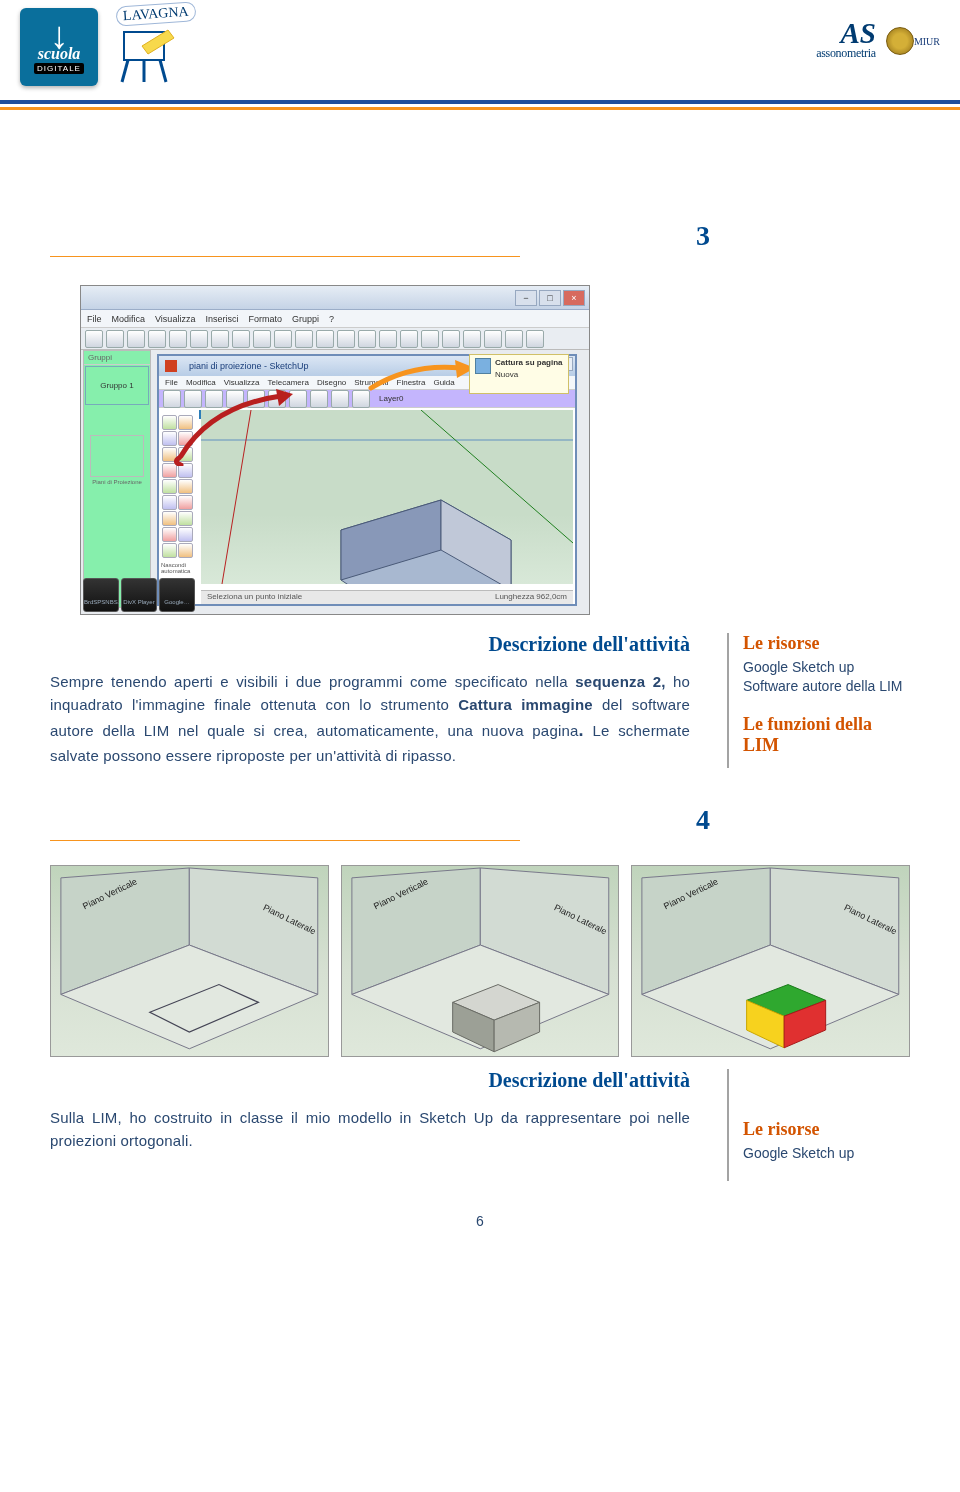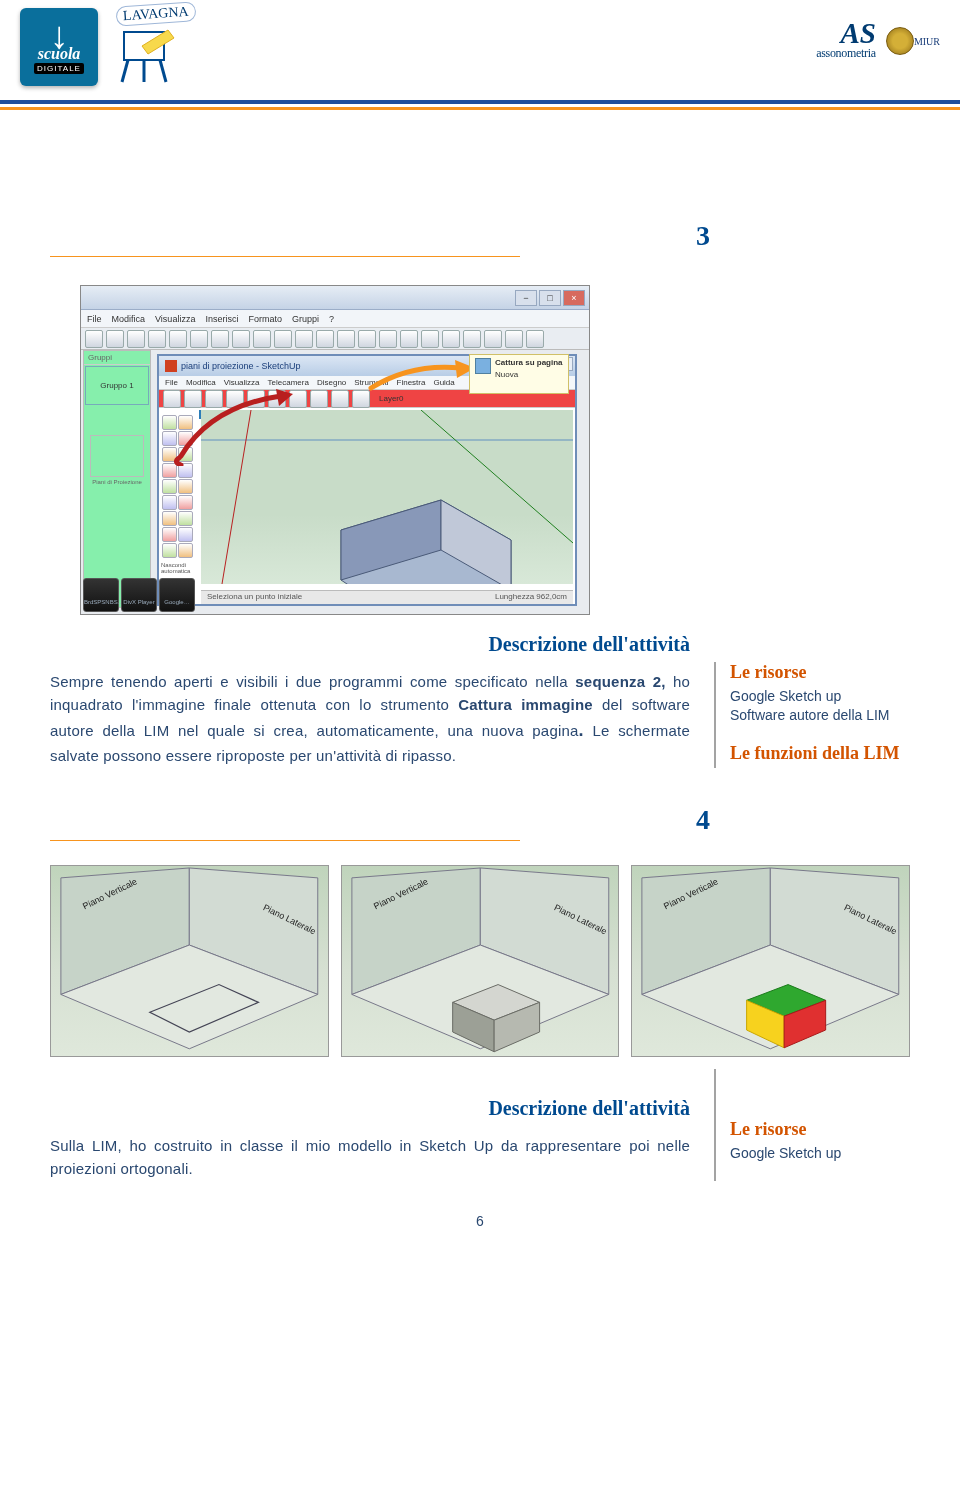--- a/index.html
+++ b/index.html
@@ -35,42 +35,42 @@
   .app-window { width: 510px; height: 330px; border: 1px solid #888; background: #e8ebef; position: relative; }
   .titlebar { height: 24px; background: linear-gradient(#e6edf5, #c5d3e6); border-bottom: 1px solid #9badc8; display: flex; justify-content: flex-end; align-items: center; padding-right: 4px; gap: 2px; }
   .winbtn { width: 22px; height: 16px; background: #d8e0ec; border: 1px solid #97a8c0; font-size: 9px; text-align: center; line-height: 14px; color: #333; }
   .winbtn.red { background: #d76a5e; color: #fff; }
   .menubar { height: 18px; background: #f2f5f9; font-size: 9px; color: #333; padding-left: 6px; display: flex; gap: 10px; align-items: center; border-bottom: 1px solid #ccc; }
   .toolbar { height: 22px; background: #e9edf2; border-bottom: 1px solid #bbb; display: flex; align-items: center; padding-left: 4px; gap: 3px; }
   .tbtn { width: 18px; height: 18px; background: linear-gradient(#fff,#d0d6e0); border: 1px solid #9aa; border-radius: 2px; }
   .leftpanel { position: absolute; left: 2px; top: 64px; width: 68px; height: 258px; background: #86efac; border: 1px solid #bbb; }
   .leftpanel .hdr { font-size: 8px; padding: 2px 4px; border-bottom: 1px solid #ccc; color: #666; }
   .inner-window { position: absolute; left: 76px; top: 68px; width: 420px; height: 252px; border: 2px solid #6f8db8; background: #fff; }
-  .inner-title { height: 20px; background: linear-gradient(#dbe6f4,#b8cde6); display: flex; align-items: center; font-size: 9px; padding-left: 6px; color: #1a3e7a; position: relative; }
+  .inner-title { height: 20px; background: linear-gradient(#dbe6f4,#b8cde6); display: flex; align-items: center; font-size: 9px; padding-left: 6px; color: #1a3e7a; position: relative; gap: 8px; }
   .inner-title .corner { position: absolute; right: 2px; top: 1px; display: flex; gap: 1px; }
   .inner-title .corner div { width: 18px; height: 14px; background: #e8eef6; border: 1px solid #97a8c0; }
   .inner-menu { height: 14px; font-size: 8px; color: #333; display: flex; gap: 8px; padding-left: 6px; align-items: center; background: #f4f7fa; border-bottom: 1px solid #ccc; }
-  .inner-toolbar { height: 18px; background: #ef4444; display: flex; align-items: center; padding-left: 4px; gap: 3px; border-bottom: 1px solid #ccc; }
+  .inner-toolbar { height: 18px; background: #c4b5fd; display: flex; align-items: center; padding-left: 4px; gap: 3px; border-bottom: 1px solid #ccc; }
   .tool-palette { position: absolute; left: 2px; top: 58px; width: 34px; }
   .tool-cell { width: 15px; height: 15px; display: inline-block; margin: 0.5px; border: 1px solid #aab; background: linear-gradient(#fdf9f0,#e8e0c8); border-radius: 2px; }
   .tool-palette .row { display: flex; }
   .tool-cell.c1 { background: linear-gradient(#fff,#c0e0a0); }
   .tool-cell.c2 { background: linear-gradient(#fff,#f0c080); }
   .tool-cell.c3 { background: linear-gradient(#fff,#c0c0f0); }
   .tool-cell.c4 { background: linear-gradient(#fff,#f0a0a0); }
   .view3d { position: absolute; left: 42px; top: 54px; right: 2px; bottom: 20px; background: linear-gradient(#c8dcc8 60%, #d8e8d8); overflow: hidden; }
   .red-arrow { position: absolute; stroke: #b81f1f; stroke-width: 5; fill: none; stroke-linecap: round; }
   .orange-arrow { position: absolute; stroke: #f7941e; stroke-width: 5; fill: #f7941e; stroke-linecap: round; }
   .yellow-box { position: absolute; right: 20px; top: 68px; width: 100px; height: 40px; background: #fffde6; border: 1px solid #d0c068; font-size: 8px; padding: 3px 5px; line-height: 1.2; }
   .yellow-box b { font-size: 8px; display: block; margin-bottom: 2px; }
   .status-bar { position: absolute; bottom: 0; left: 42px; right: 2px; height: 14px; background: #e8e8e8; border-top: 1px solid #bbb; display: flex; justify-content: space-between; font-size: 8px; padding: 1px 6px; color: #555; }
   .bottom-tray { position: absolute; bottom: 2px; left: 2px; height: 34px; display: flex; gap: 2px; }
   .tray-item { width: 36px; height: 34px; background: linear-gradient(#333,#111); border: 1px solid #555; border-radius: 3px; color: #9ab; font-size: 6px; text-align: center; padding-top: 20px; }
   
-  .two-col { display: flex; gap: 24px; margin-top: 8px; align-items: flex-end; }
+  .two-col { display: flex; gap: 37px; margin-top: 8px; }
   .col-left { flex: 0 0 640px; }
   .col-right { flex: 1; padding-left: 14px; border-left: 2px solid #a3a3a3; }
   .desc-title { text-align: right; font-family: Georgia, serif; font-size: 20px; color: #004a8f; font-weight: bold; margin-bottom: 14px; }
   .col-left p { text-align: justify; color: #2a4870; line-height: 1.55; font-size: 15px; letter-spacing: 0.2px;}
   .col-left p b { font-weight: bold; }
   
   .col-right h4 { color: #d35400; font-family: Georgia, serif; font-size: 18px; margin-bottom: 4px; font-weight: bold; }
   .col-right .item { color: #2a4870; font-size: 14px; line-height: 1.35; margin-bottom: 18px; }
   .col-right .item b { font-weight: bold; }
   

